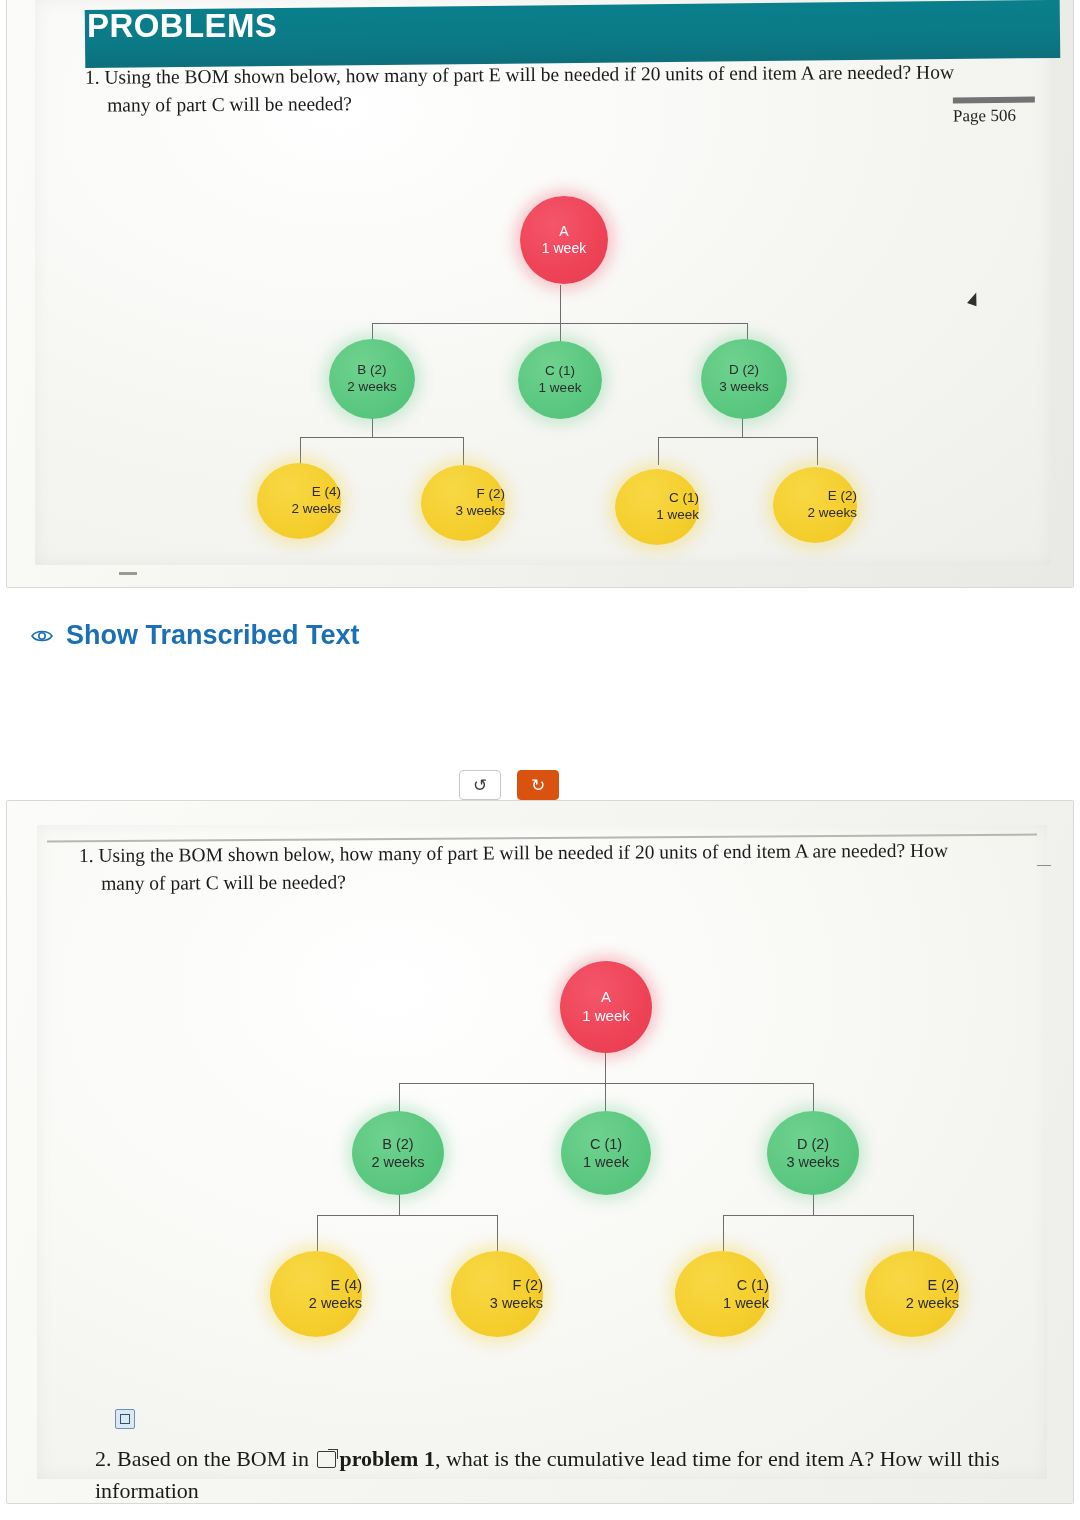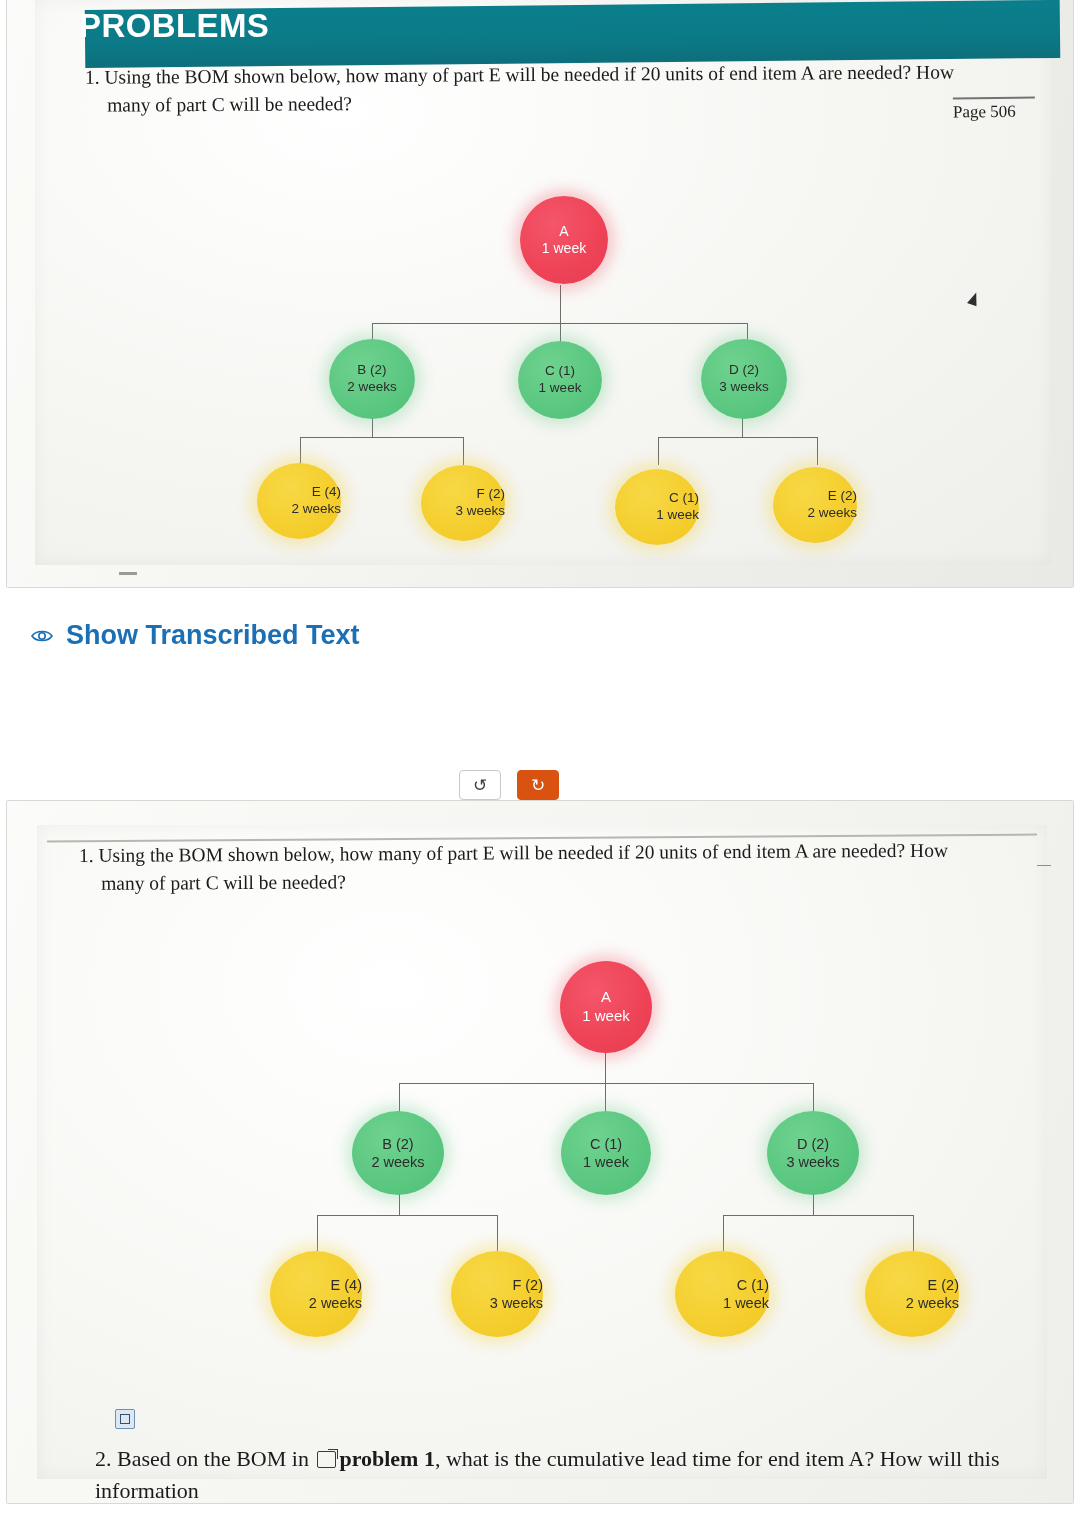--- a/index.html
+++ b/index.html
@@ -39,21 +39,21 @@
     box-shadow:0 0 18px rgba(0,0,0,0.05) inset;
   }
   .teal-band{
     position:absolute;
     left:78px; top:6px; width:975px; height:58px;
     background:linear-gradient(180deg,#0a7f8c 0%,#0b7a86 60%,#0d6f7b 100%);
     transform:rotate(-0.6deg);
   }
   .problems-title{
     position:absolute;
-    left:72px; top:8px;
+    left:80px; top:8px;
     font-family:"Liberation Sans", sans-serif;
     font-size:33px;
     font-weight:bold;
     color:#ffffff;
     letter-spacing:0.4px;
     text-align:center;
   }
   .q-text{
     position:absolute;
     font-family:"Liberation Serif", serif;
@@ -65,21 +65,21 @@
     font-size:19.5px;
     transform:rotate(-0.35deg);
   }
   #p1-q1 .line2{ margin-left:22px; display:block;}
   .page-num{
     position:absolute;
     right:38px; top:98px;
     font-family:"Liberation Serif", serif;
     font-size:17px;
     color:#222;
-    border-top:2px solid #737373;
+    border-top:6px solid #737373;
     padding-top:3px;
     width:82px;
     text-align:left;
     transform:rotate(-0.6deg);
   }
   .cursor-mark{
     position:absolute;
     left:962px; top:293px;
     width:0;height:0;
     border-left:5px solid transparent;

